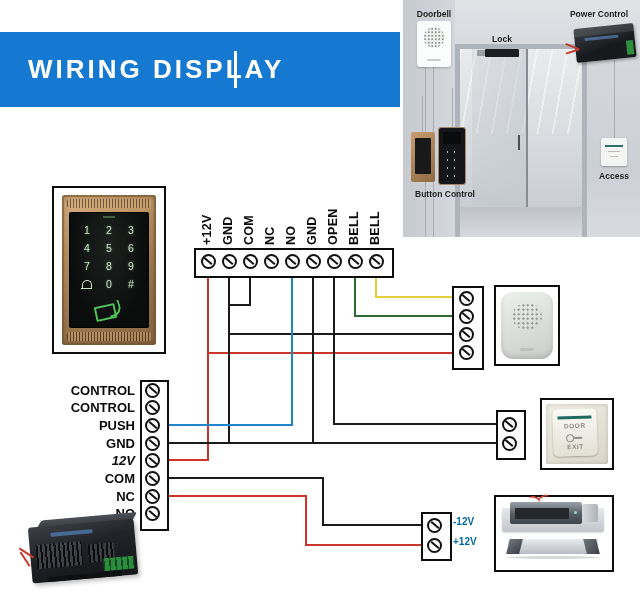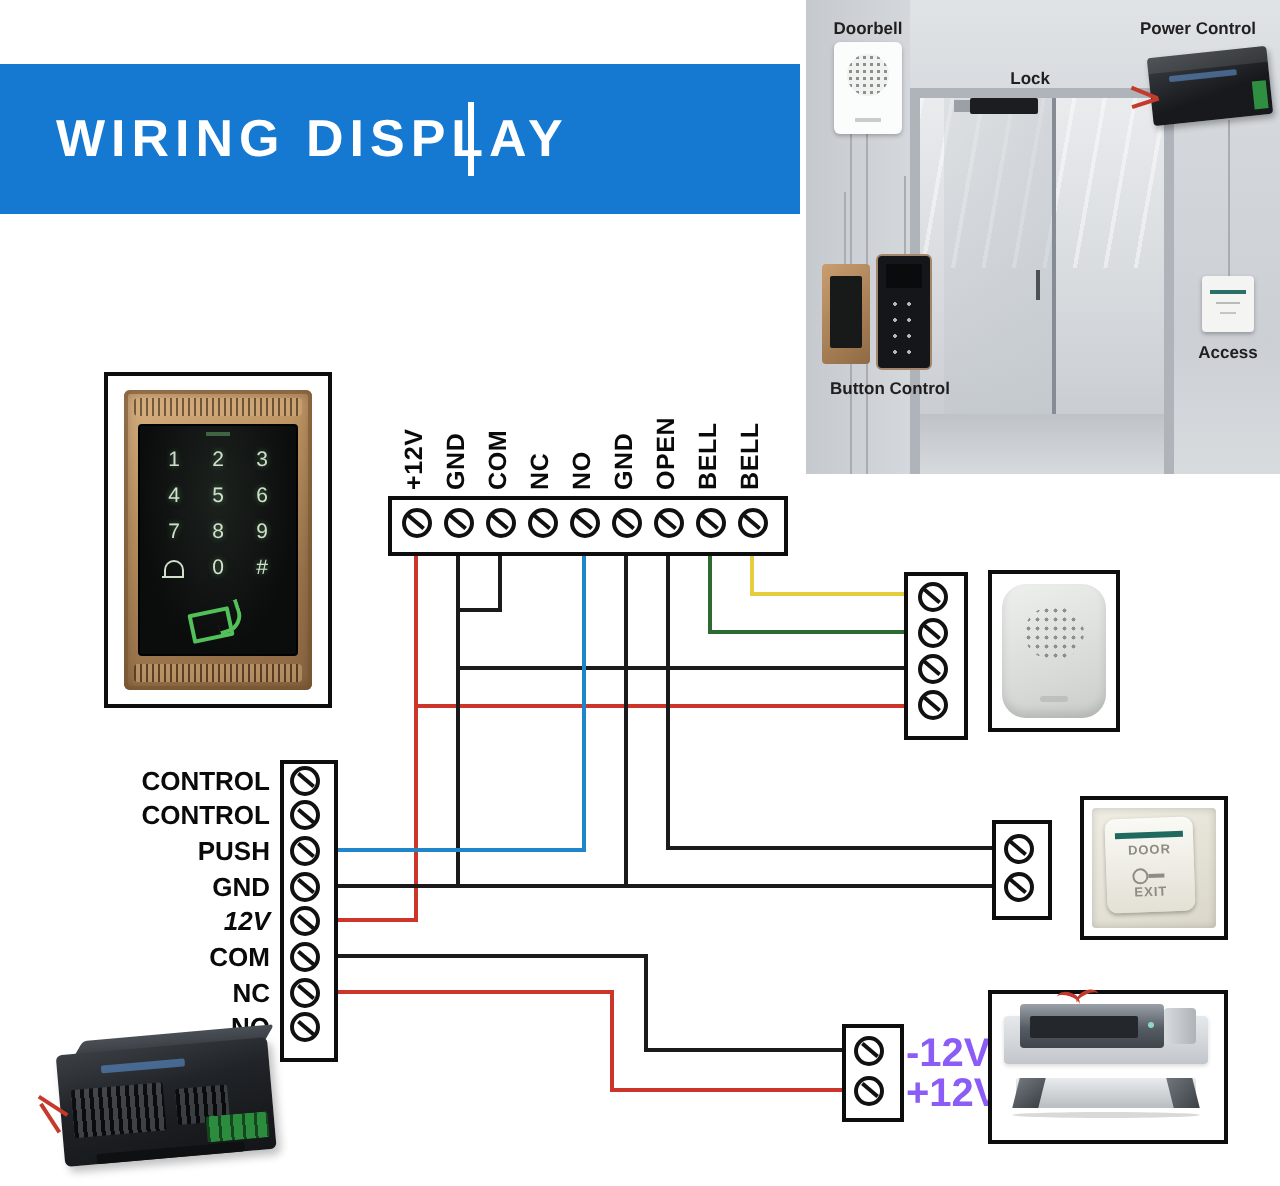--- a/index.html
+++ b/index.html
@@ -61,21 +61,21 @@
   .tblock{position:absolute;background:#fff;border:2px solid #0d0d0d;z-index:3;}
   .term{position:absolute;width:15px;height:15px;border:2px solid #111;border-radius:50%;
         background:#fff;box-sizing:border-box;}
   .term:after{content:"";position:absolute;left:50%;top:50%;width:2px;height:10px;background:#111;
         transform:translate(-50%,-50%) rotate(-50deg);}
   .wire{position:absolute;z-index:2;}
   .rot-label{position:absolute;width:16px;height:48px;writing-mode:vertical-rl;transform:rotate(180deg);
         font-size:12.5px;font-weight:700;color:#0a0a0a;letter-spacing:.3px;z-index:3;}
   .psu-label{position:absolute;left:40px;width:95px;text-align:right;font-size:13px;font-weight:700;
         color:#0a0a0a;line-height:15px;z-index:3;}
-  .lk-label{position:absolute;left:453px;width:42px;font-size:20px;font-weight:700;color:#8b5cf6;z-index:3;}
+  .lk-label{position:absolute;left:453px;width:42px;font-size:10px;font-weight:700;color:#0369a1;z-index:3;}
   
   .kp-body{position:absolute;left:8px;top:7px;right:8px;bottom:7px;border-radius:3px;
         background:linear-gradient(150deg,#d9b183 0%,#b99160 35%,#9a744c 70%,#8a6642 100%);
         box-shadow:inset 0 0 0 2px rgba(120,85,50,.6),inset 0 0 8px rgba(60,40,20,.5);}
   .kp-grill{position:absolute;left:5px;right:5px;height:9px;border-radius:2px;
         background:repeating-linear-gradient(90deg,rgba(40,25,12,.55) 0 1px,rgba(215,175,125,.5) 1px 3px);}
   .kp-panel{position:absolute;left:7px;right:7px;top:17px;bottom:17px;border-radius:2px;
         border:1px solid rgba(0,0,0,.8);
         background:radial-gradient(ellipse at 50% 30%,#1c211e 0%,#0b0d0c 70%);}
   .kp-brand{position:absolute;left:50%;top:3px;transform:translateX(-50%);width:12px;height:2px;
@@ -190,21 +190,21 @@
       <div class="d2"></div>
     </div>
     <div class="ph-acc1">
       <div class="scr"></div>
     </div>
     <div class="ph-acc2">
       <div class="scr"></div>
       <div class="keys"></div>
     </div>
     <div class="ph-label" style="left:10px;top:9px;width:42px;">Doorbell</div>
-    <div class="ph-label" style="left:76px;top:34px;width:46px;text-align:right;">Lock</div>
+    <div class="ph-label" style="left:76px;top:34px;width:46px;">Lock</div>
     <div class="ph-label" style="left:158px;top:9px;width:76px;">Power Control</div>
     <div class="ph-label" style="left:0px;top:189px;width:84px;">Button Control</div>
     <div class="ph-label" style="left:192px;top:171px;width:38px;">Access</div>
   </div>
 
   <div id="wires">
       <div class="wire" style="left: 207px; top: 274px; width: 2px; height: 187px; background: rgb(205, 53, 42);"></div>
       <div class="wire" style="left: 207px; top: 352px; width: 247px; height: 2px; background: rgb(205, 53, 42);"></div>
       <div class="wire" style="left: 164px; top: 459px; width: 45px; height: 2px; background: rgb(205, 53, 42);"></div>
       <div class="wire" style="left: 164px; top: 495px; width: 143px; height: 2px; background: rgb(205, 53, 42);"></div>

